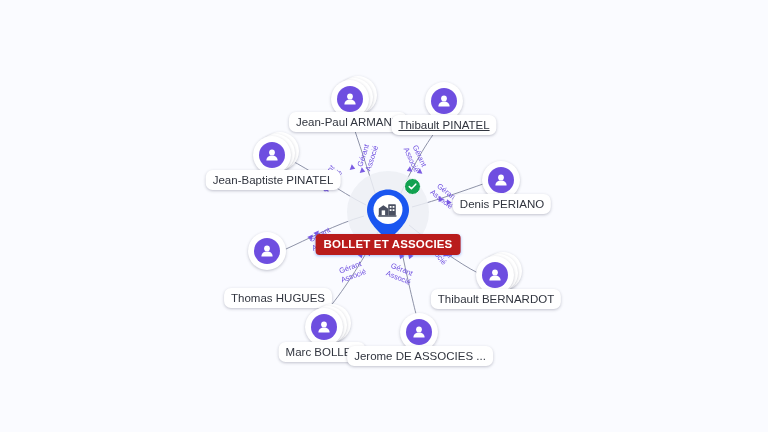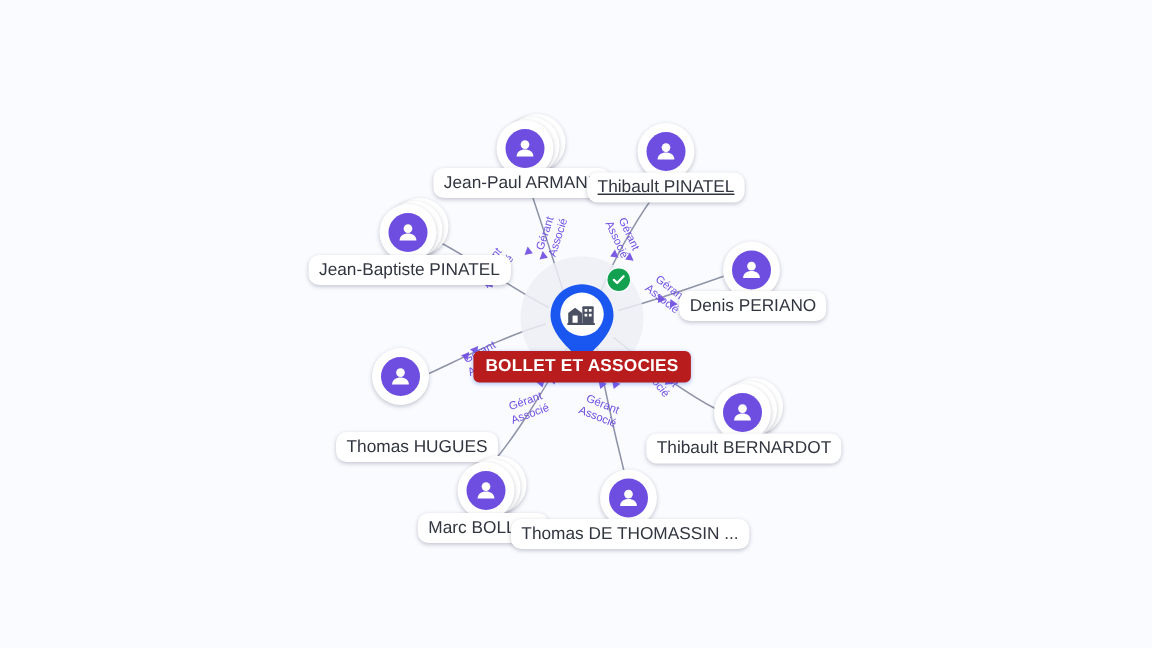--- a/index.html
+++ b/index.html
@@ -284,21 +284,21 @@
           <div class="av-main">
             <div class="av-disc" style="background: rgb(110, 78, 224);">
               <svg width="16" height="16" viewBox="0 0 16 16" xmlns="http://www.w3.org/2000/svg">
                 <circle cx="8" cy="5.4" r="2.9" fill="#ffffff"></circle>
                 <path d="M2.4 13.4 C2.4 10.2 5.0 8.6 8 8.6 C11 8.6 13.6 10.2 13.6 13.4 Z" fill="#ffffff"></path>
               </svg>
             </div>
           </div>
         </div>
       </div>
-      <div class="pill" style="left: 420px; top: 346px;">Thomas DE THOMASSIN ...</div>
+      <div class="pill" style="left: 420px; top: 346px;">Jerome DE ASSOCIES ...</div>
     </div>
 
   <div id="center-node">
     <div class="halo"></div>
     <div class="pin">
       <svg width="46" height="52" viewBox="0 0 46 52" xmlns="http://www.w3.org/2000/svg">
         <path d="M23 1.5 C11.4 1.5 2 10.7 2 22.1 C2 33.6 14.4 45.3 21.1 50.2 C22.2 51 23.8 51 24.9 50.2 C31.6 45.3 44 33.6 44 22.1 C44 10.7 34.6 1.5 23 1.5 Z" fill="#1a56f0"></path>
         <circle cx="23" cy="21.5" r="14.5" fill="#ffffff"></circle>
       </svg>
       <svg width="19" height="17" viewBox="0 0 19 17" style="position:absolute;left:13px;top:13px;" xmlns="http://www.w3.org/2000/svg">

